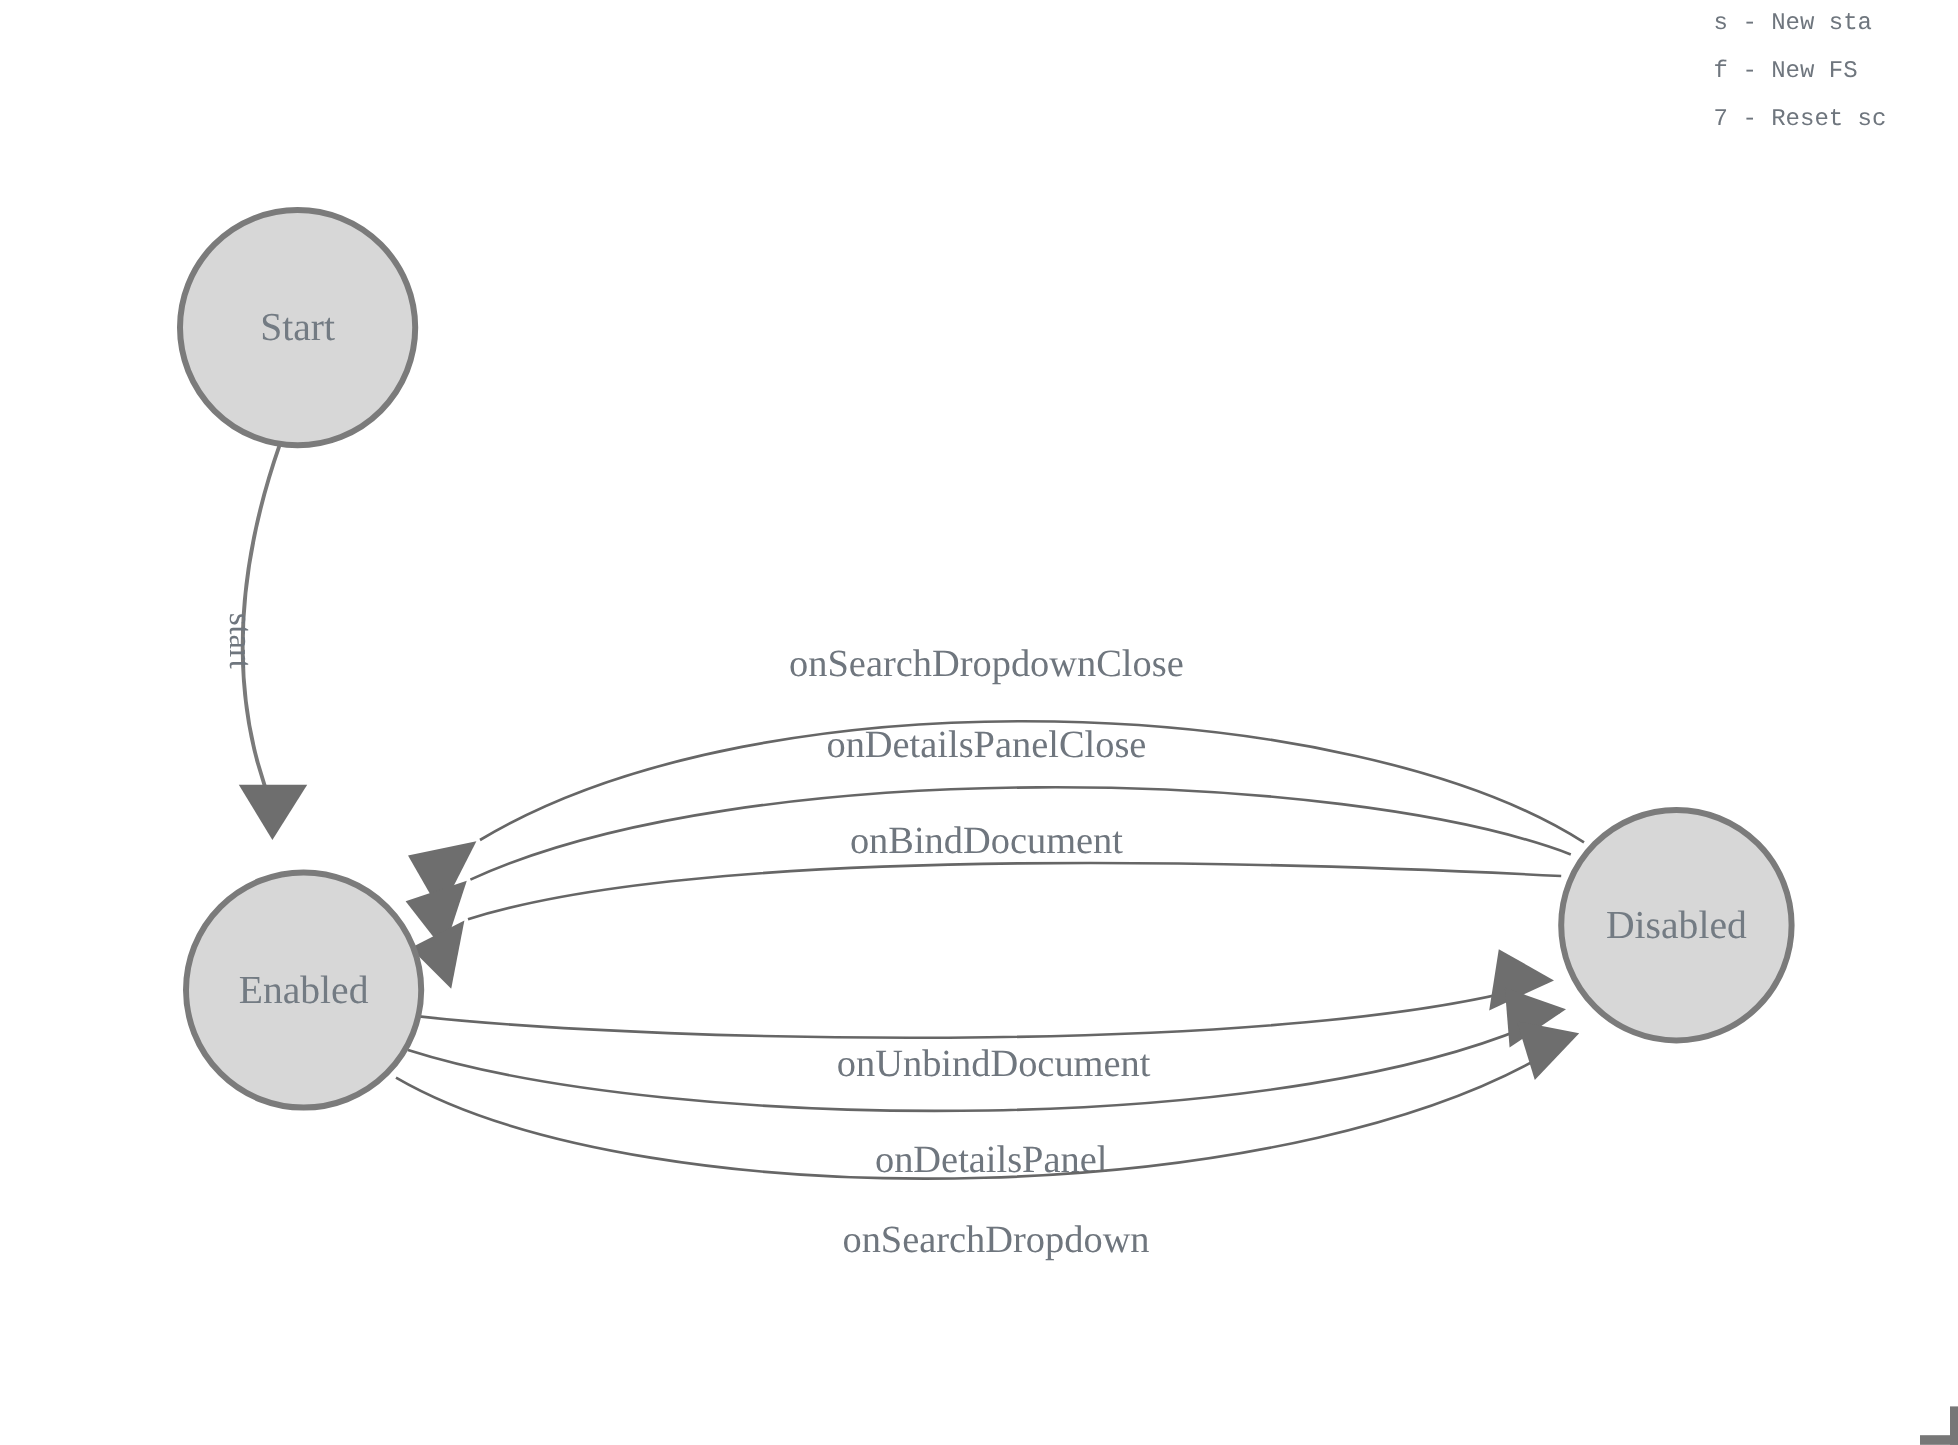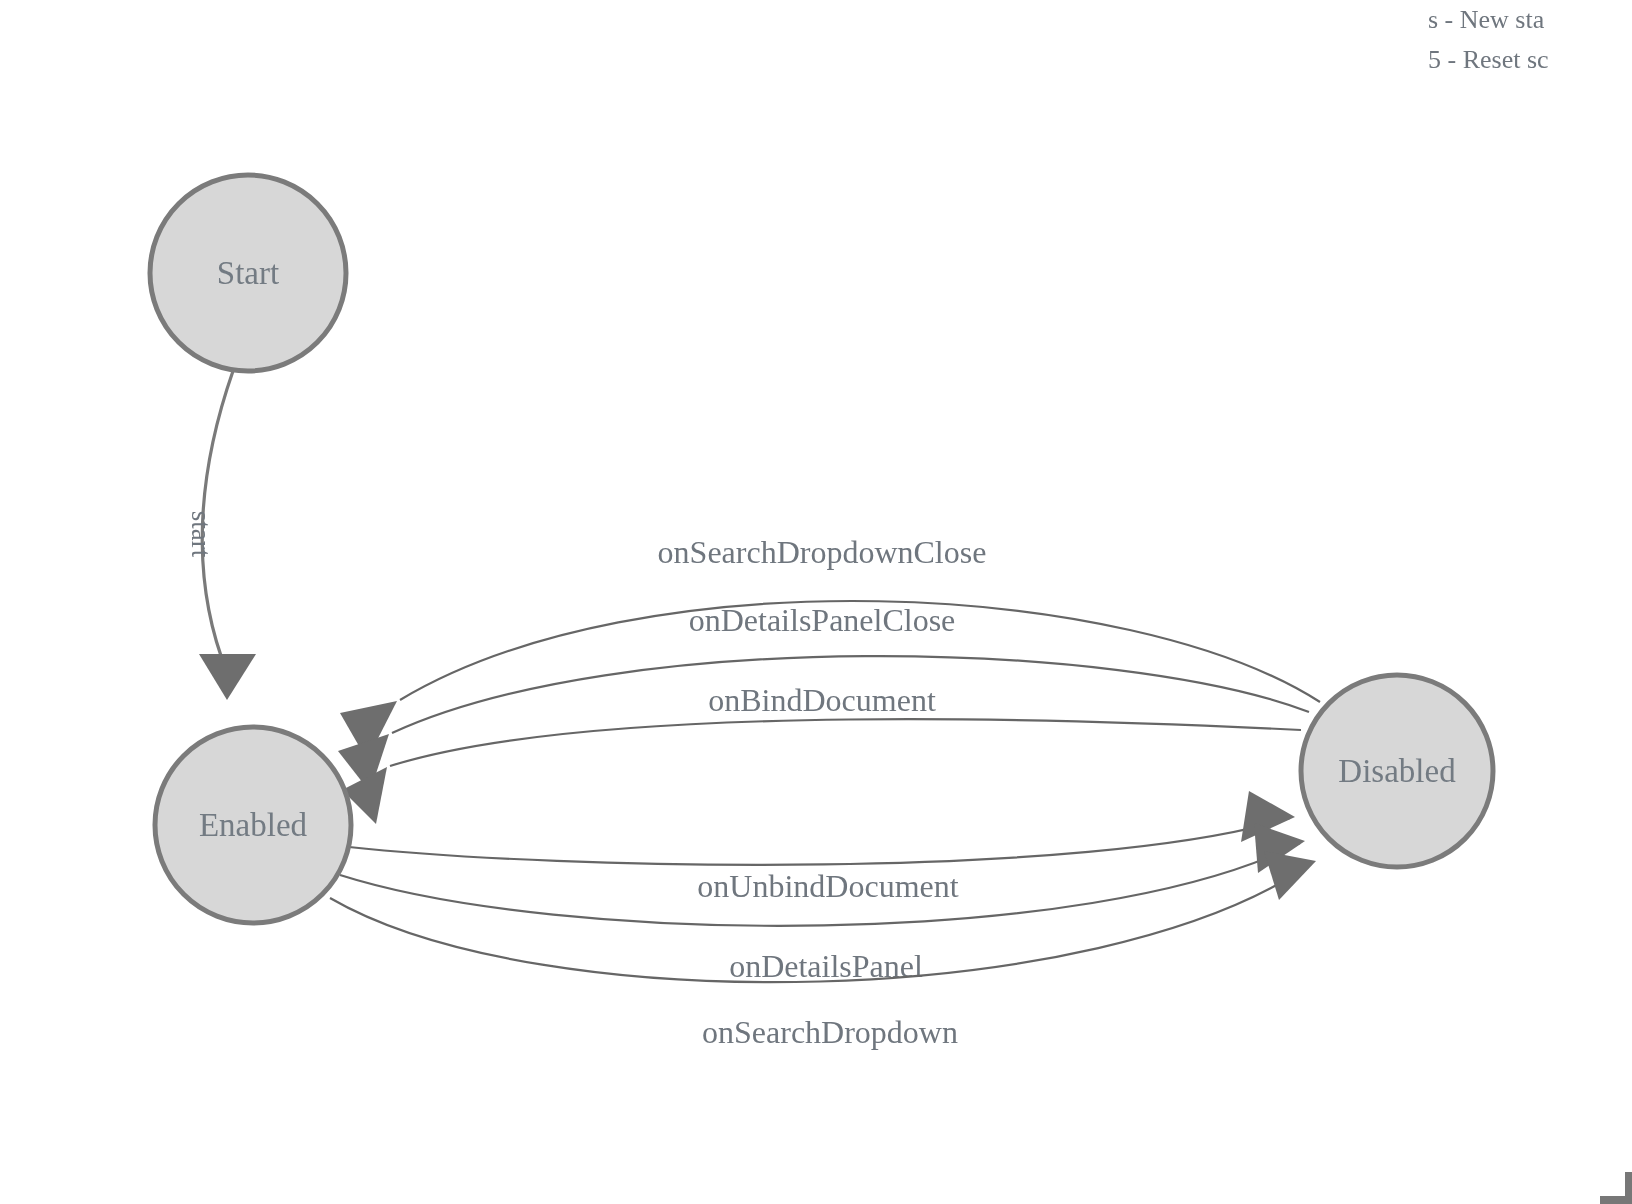--- a/index.html
+++ b/index.html
@@ -68,22 +68,22 @@
   }
   #help-overlay {
     position: absolute;
     top: 0px;
     left: 1428px;
     width: 204px;
     overflow: hidden;
     white-space: nowrap;
   }
   .help-line {
-    font-family: Liberation Serif, serif;
-    font-size: 26px;
+    font-family: Liberation Mono, monospace;
+    font-size: 20px;
     line-height: 40px;
     color: #6f767e;
     white-space: nowrap;
   }
   #scrollbar-corner-h {
     position: absolute;
     left: 1600px;
     top: 1196px;
     width: 32px;
     height: 8px;
@@ -159,19 +159,20 @@
 
     <g>
       <circle class="node-circle" cx="1397" cy="771" r="96"></circle>
       <text class="node-label" x="1397" y="774">Disabled</text>
     </g>
 
   </svg>
 
   <div id="help-overlay">
     <div class="help-line">s - New sta</div>
-    <div class="help-line">5 - Reset sc</div>
+    <div class="help-line">f - New FS</div>
+    <div class="help-line">7 - Reset sc</div>
   </div>
 
   <div id="scrollbar-corner-h"></div>
   <div id="scrollbar-corner-v"></div>
 
 </div>
 
 </body></html>

